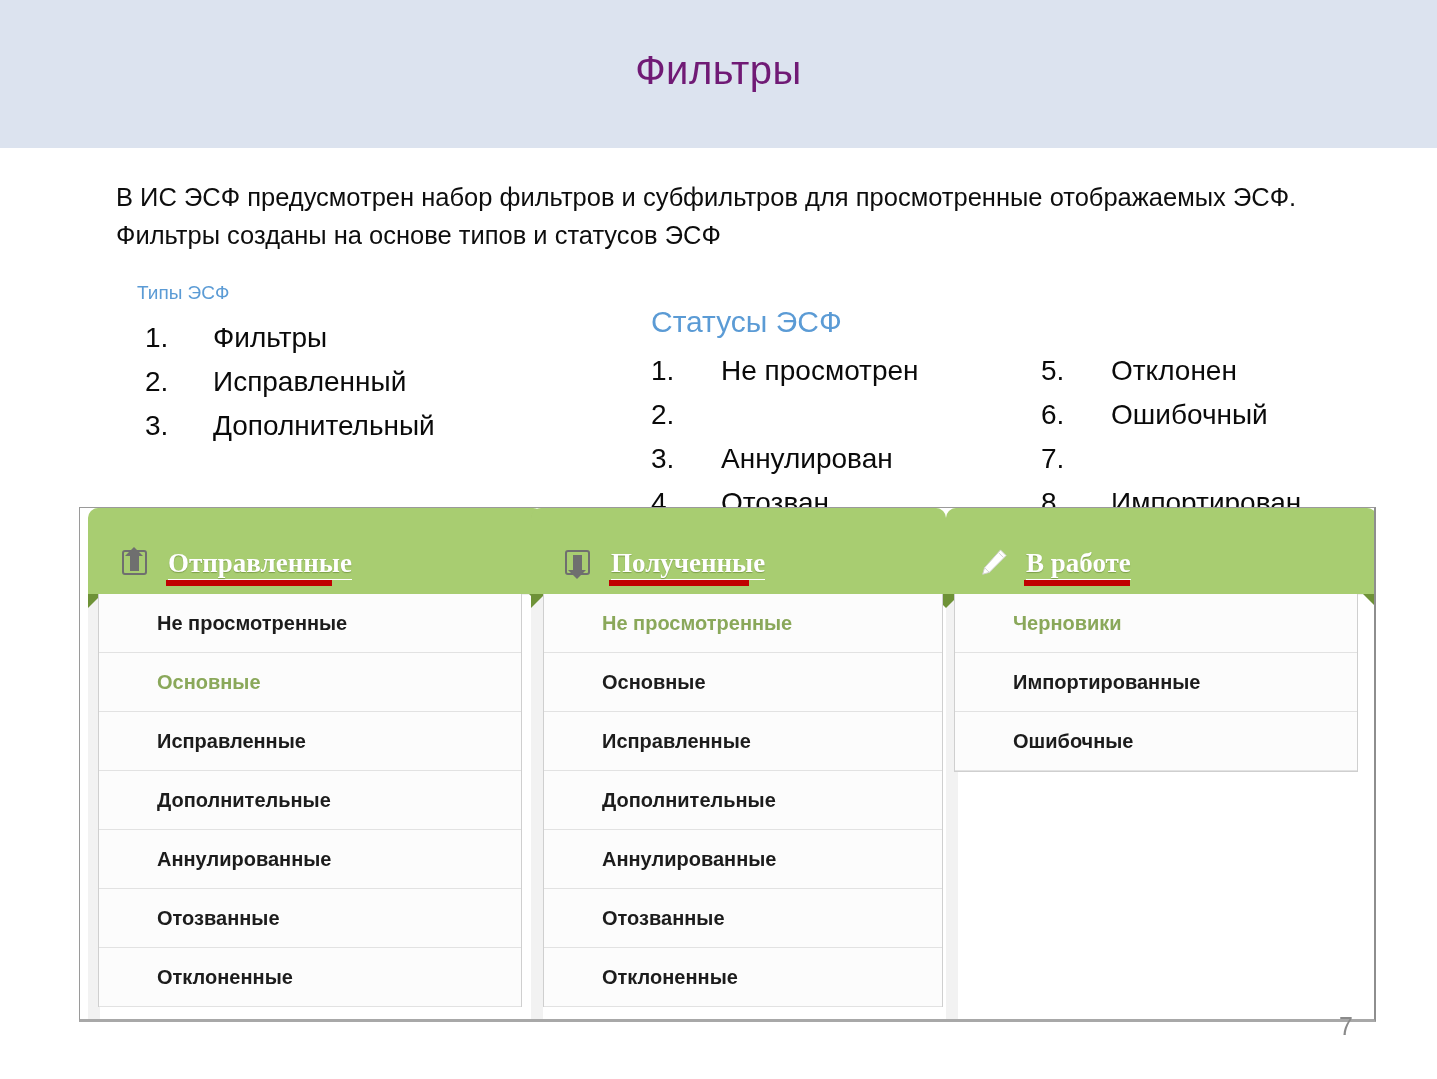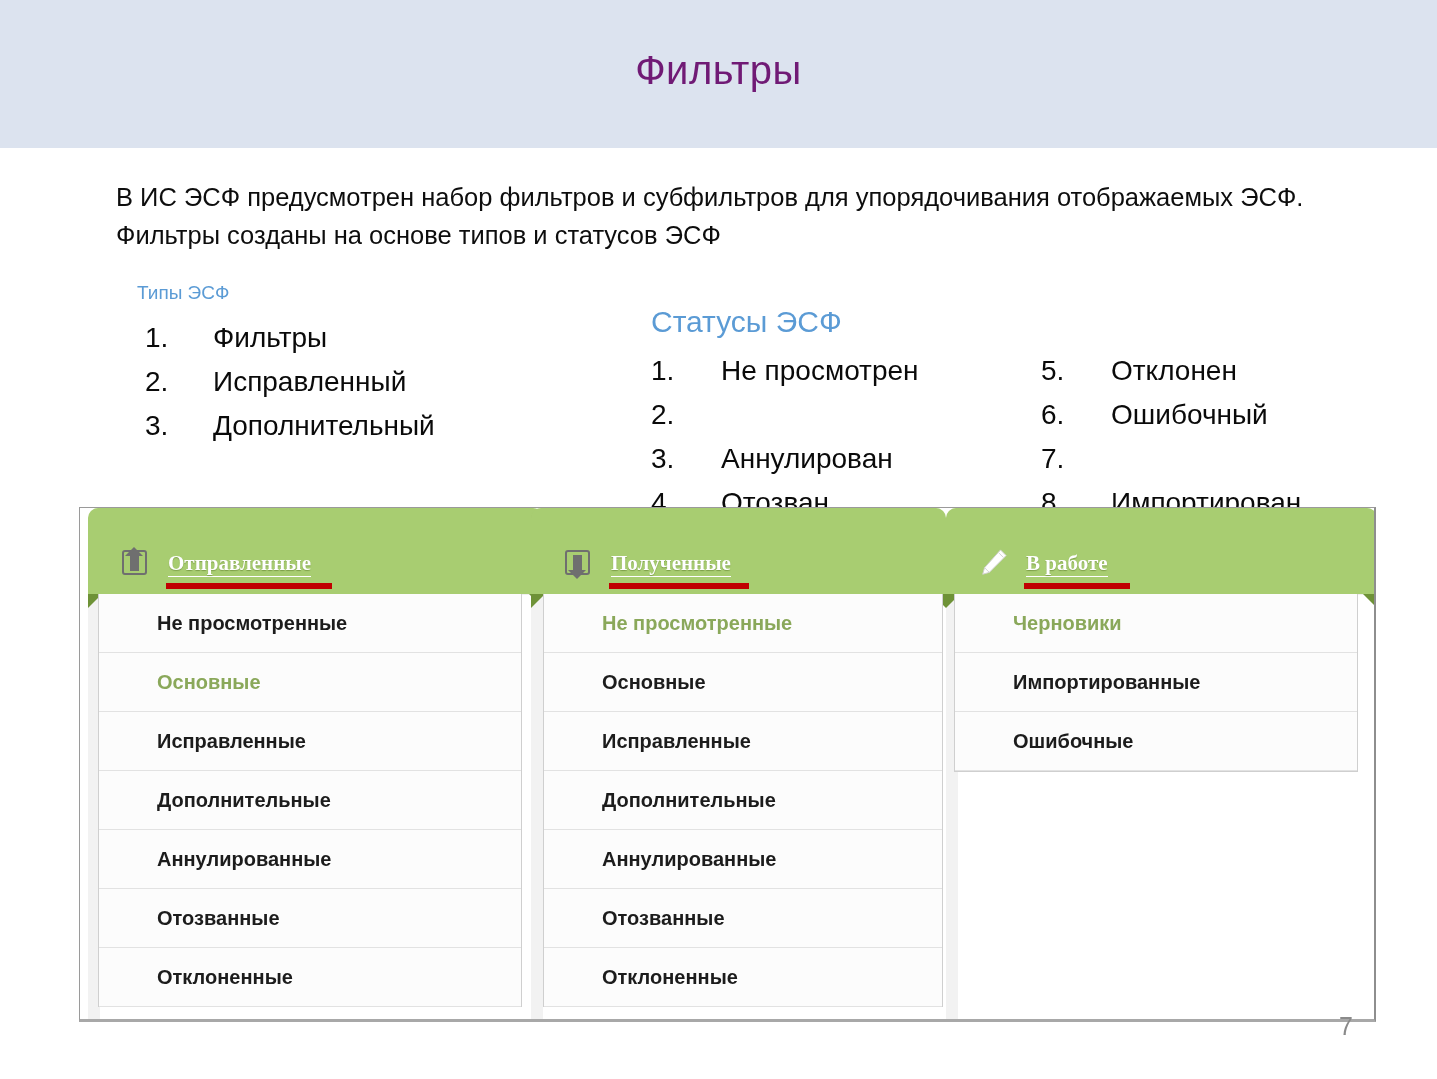--- a/index.html
+++ b/index.html
@@ -106,21 +106,21 @@
   .arrow-down:after{
     content:"";position:absolute;left:-5px;bottom:-8px;
     width:0;height:0;border-left:9.5px solid transparent;
     border-right:9.5px solid transparent;border-top:9px solid #6f6f6f;
   }
   .pencil{
     position:absolute;left:1px;top:2px;width:32px;height:30px;
   }
   .tab-label-wrap{position:relative;}
   .tab-label{
-    font-size:21px;font-weight:bold;color:#ffffff;
+    font-size:27px;font-weight:bold;color:#ffffff;
     font-family:"Liberation Serif","DejaVu Serif",serif;
     text-shadow:0 1px 1px rgba(90,120,40,0.55);
     white-space:nowrap;
     border-bottom:1px solid #ffffff;
     padding-bottom:1px;
   }
   .redline{
     position:absolute;left:-2px;top:32px;height:6px;
     background:#c00000;
   }
@@ -165,21 +165,21 @@
     position:absolute;right:84px;top:1012px;
     font-size:25px;color:#8a8a8a;
   }
 </style>
 </head>
 <body>
 
 <div class="slide-header"></div>
 <div class="slide-title">Фильтры</div>
 
-<div class="intro">В ИС ЭСФ предусмотрен набор фильтров и субфильтров для упорядочивания отображаемых ЭСФ. Фильтры созданы на основе типов и статусов ЭСФ</div>
+<div class="intro">В ИС ЭСФ предусмотрен набор фильтров и субфильтров для просмотренные отображаемых ЭСФ. Фильтры созданы на основе типов и статусов ЭСФ</div>
 
 <div class="types-block">
   <div class="sub-head-blue">Типы ЭСФ</div>
   <ol class="numlist">
     <li>
       <span class="num">1.</span>
       <span class="txt">Фильтры</span>
     </li>
     <li>
       <span class="num">2.</span>

